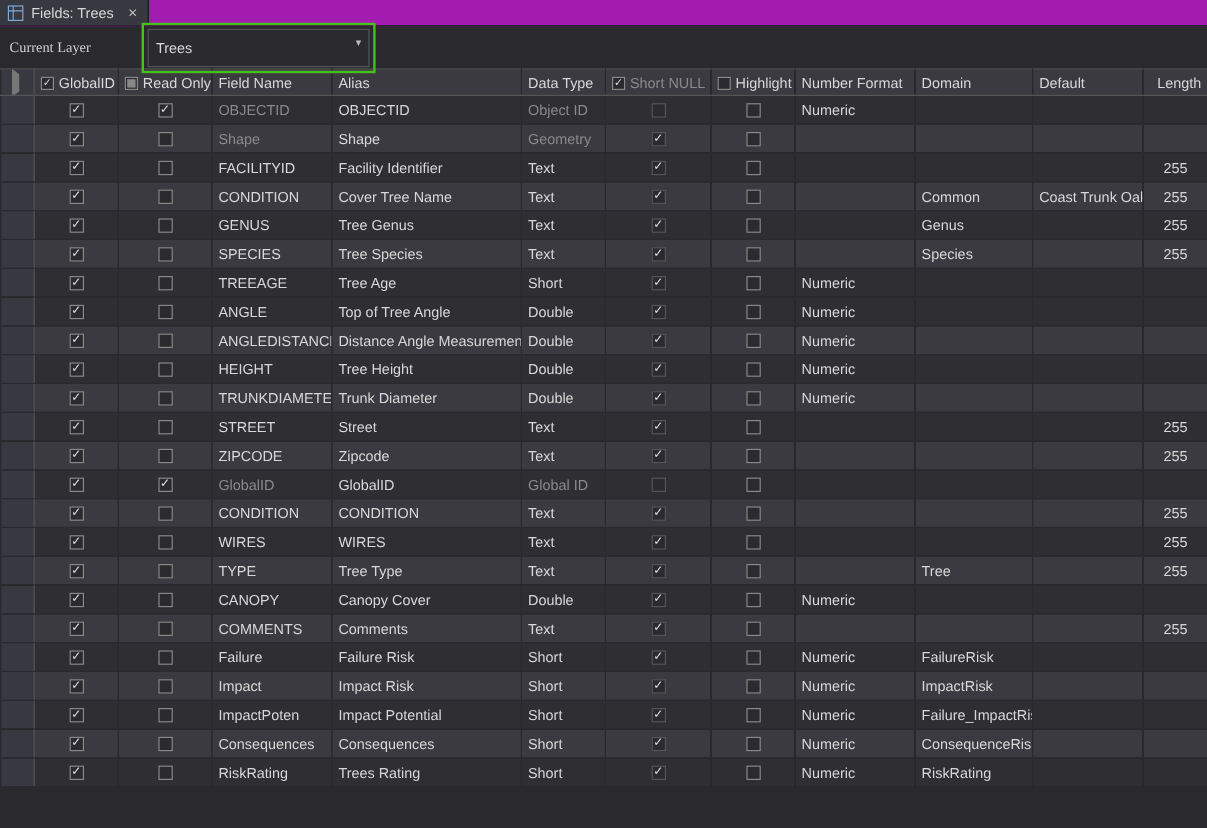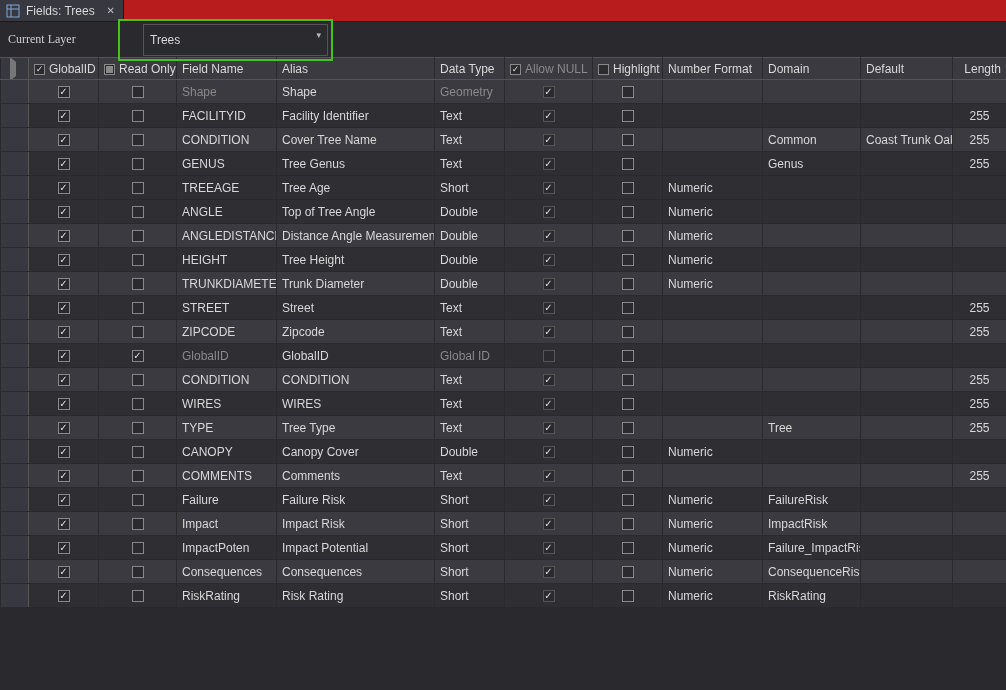--- a/index.html
+++ b/index.html
@@ -7,21 +7,21 @@
     background: #2a2a2e;
     font-family: "Segoe UI", Tahoma, sans-serif;
     font-size: 12px;
     color: #d8d8d8;
     width: 1006px;
     height: 690px;
     overflow: hidden;
   }
   .tab-bar {
     height: 22px;
-    background: #b91c1c;
+    background: #a21caf;
     display: flex;
     align-items: center;
     border-bottom: 1px solid #1a1a1d;
   }
   .tab {
     height: 100%;
     padding: 0 6px 0 6px;
     background: #383840;
     display: flex;
     align-items: center;
@@ -58,21 +58,20 @@
   .layer-select {
     width: 185px;
     height: 32px;
     background: #2b2b2f;
     border: 1px solid #555;
     color: #d8d8d8;
     display: flex;
     align-items: center;
     padding: 0 6px;
     position: relative;
-    margin-left: 20px;
   }
   .layer-select .chev {
     position: absolute; right: 6px; top: 5px;
     font-size:9px; color:#bbb;
   }
   table {
     border-collapse: collapse;
     width: 1006px;
     table-layout: fixed;
   }
@@ -189,29 +188,51 @@
       <col class="c-len">
   </colgroup>
   <thead>
     <tr>
       <th class="rowhead"><span class="tri"></span></th>
       <th><span class="hdrchk checked"></span><span>GlobalID</span></th>
       <th><span class="hdrchk mixed"></span><span>Read Only</span></th>
       <th><span>Field Name</span></th>
       <th><span>Alias</span></th>
       <th><span>Data Type</span></th>
-      <th style="color:#8a8a8a"><span class="hdrchk checked disabled"></span><span>Allow NULL</span></th>
+      <th style="color:#8a8a8a"><span class="hdrchk checked disabled"></span><span>Short NULL</span></th>
       <th><span class="hdrchk"></span><span>Highlight</span></th>
       <th><span>Number Format</span></th>
       <th><span>Domain</span></th>
       <th><span>Default</span></th>
       <th style="text-align:right"><span>Length</span></th>
     </tr>
   </thead>
   <tbody id="tbody">
+      <tr class="even">
+        <td class="rowhead"></td>
+        <td style="text-align:center">
+          <span class="cb checked"></span>
+        </td>
+        <td style="text-align:center">
+          <span class="cb checked"></span>
+        </td>
+        <td class=" dim">OBJECTID</td>
+        <td>OBJECTID</td>
+        <td class=" dim">Object ID</td>
+        <td style="text-align:center">
+          <span class="cb disabled"></span>
+        </td>
+        <td style="text-align:center">
+          <span class="cb"></span>
+        </td>
+        <td>Numeric</td>
+        <td></td>
+        <td></td>
+        <td class="right"></td>
+      </tr>
       <tr class="odd">
         <td class="rowhead"></td>
         <td style="text-align:center">
           <span class="cb checked"></span>
         </td>
         <td style="text-align:center">
           <span class="cb"></span>
         </td>
         <td class=" dim">Shape</td>
         <td>Shape</td>
@@ -286,20 +307,42 @@
           <span class="cb checked disabled"></span>
         </td>
         <td style="text-align:center">
           <span class="cb"></span>
         </td>
         <td></td>
         <td>Genus</td>
         <td></td>
         <td class="right">255</td>
       </tr>
+      <tr class="odd">
+        <td class="rowhead"></td>
+        <td style="text-align:center">
+          <span class="cb checked"></span>
+        </td>
+        <td style="text-align:center">
+          <span class="cb"></span>
+        </td>
+        <td class="">SPECIES</td>
+        <td>Tree Species</td>
+        <td class="">Text</td>
+        <td style="text-align:center">
+          <span class="cb checked disabled"></span>
+        </td>
+        <td style="text-align:center">
+          <span class="cb"></span>
+        </td>
+        <td></td>
+        <td>Species</td>
+        <td></td>
+        <td class="right">255</td>
+      </tr>
       <tr class="even">
         <td class="rowhead"></td>
         <td style="text-align:center">
           <span class="cb checked"></span>
         </td>
         <td style="text-align:center">
           <span class="cb"></span>
         </td>
         <td class="">TREEAGE</td>
         <td>Tree Age</td>
@@ -669,21 +712,21 @@
       </tr>
       <tr class="even">
         <td class="rowhead"></td>
         <td style="text-align:center">
           <span class="cb checked"></span>
         </td>
         <td style="text-align:center">
           <span class="cb"></span>
         </td>
         <td class="">RiskRating</td>
-        <td>Risk Rating</td>
+        <td>Trees Rating</td>
         <td class="">Short</td>
         <td style="text-align:center">
           <span class="cb checked disabled"></span>
         </td>
         <td style="text-align:center">
           <span class="cb"></span>
         </td>
         <td>Numeric</td>
         <td>RiskRating</td>
         <td></td>

